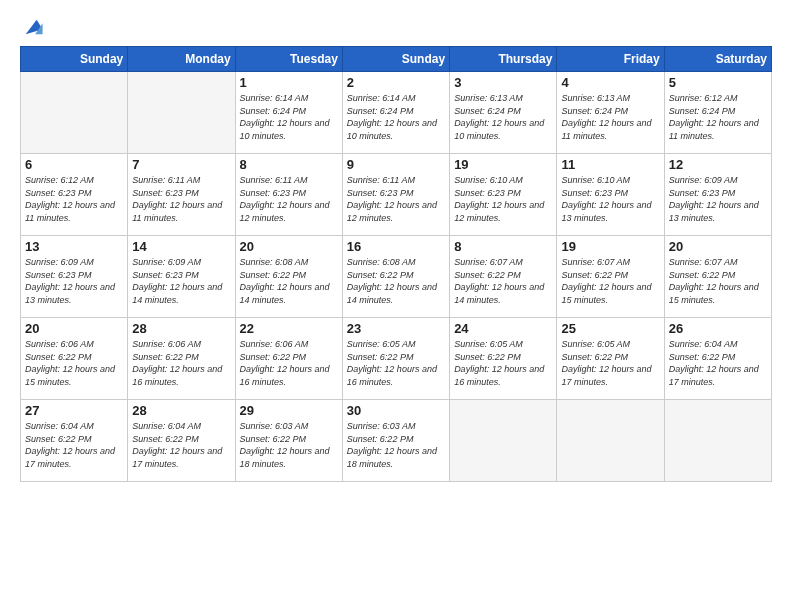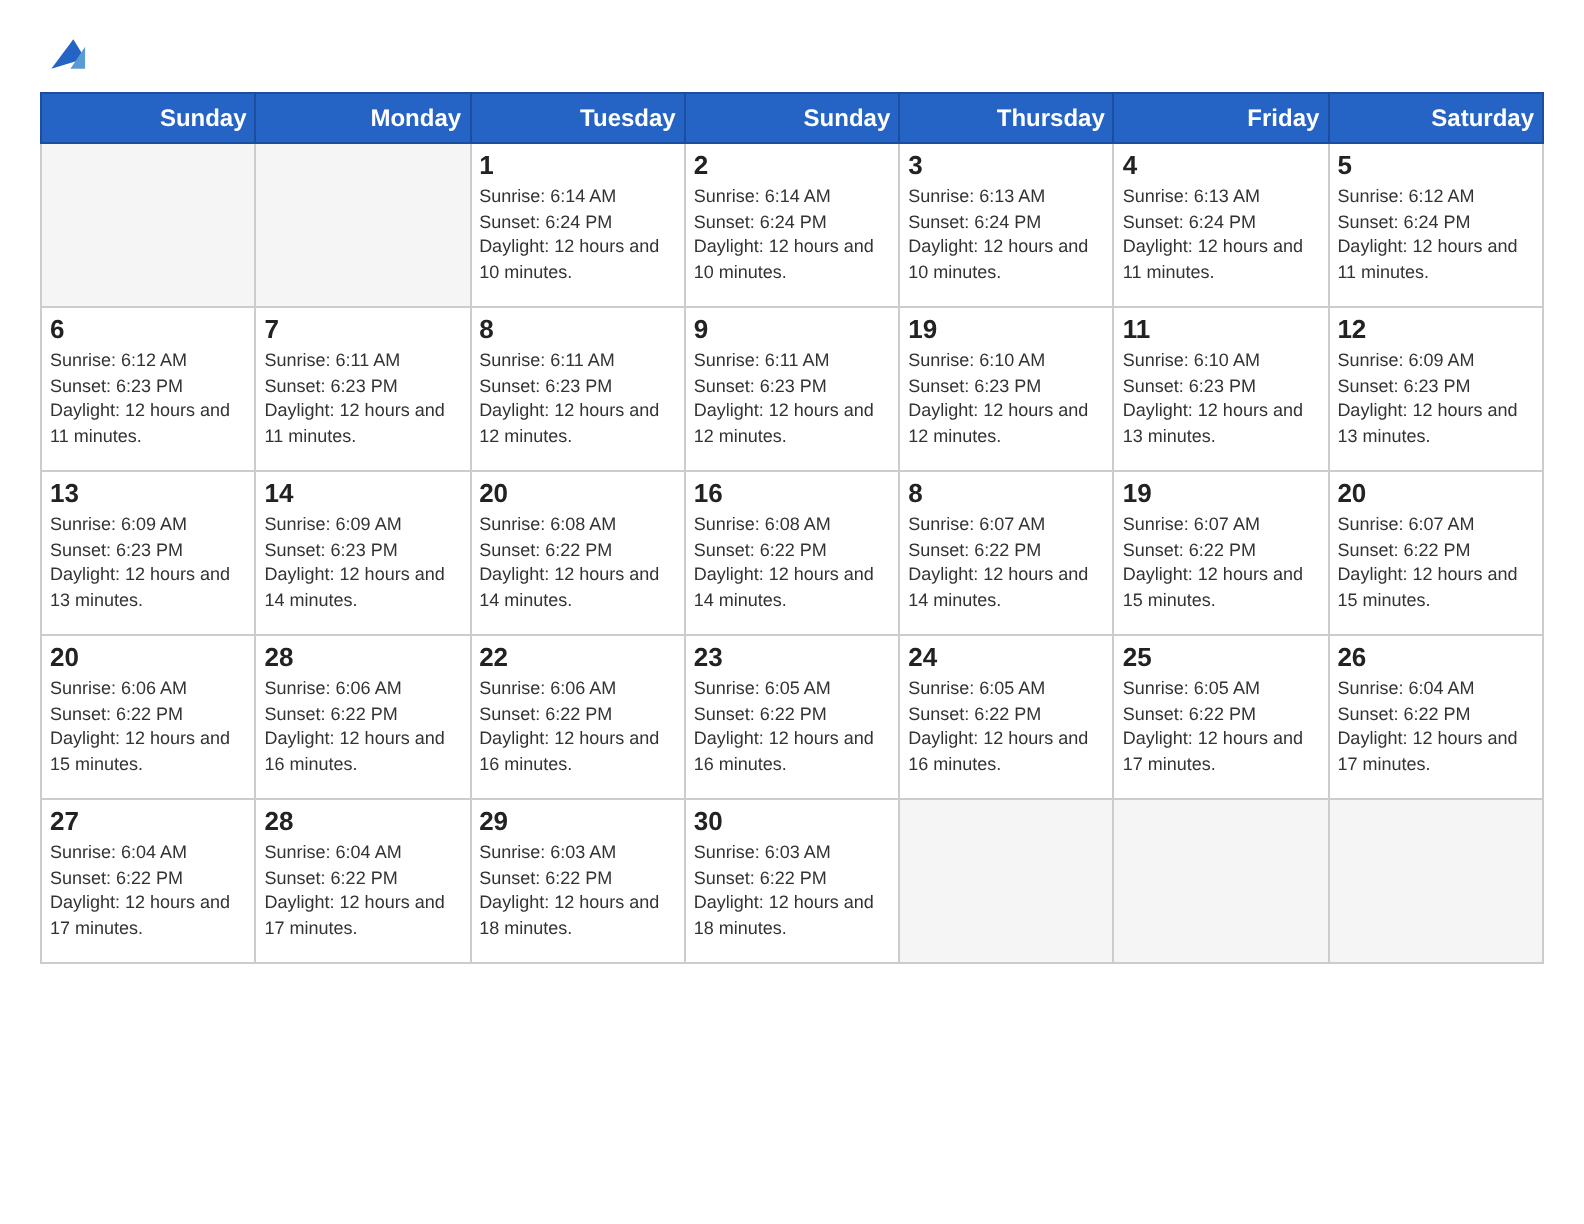--- a/index.html
+++ b/index.html
@@ -81,20 +81,21 @@
       font-size: 13px;
       font-weight: bold;
       color: #222;
       display: block;
       margin-bottom: 2px;
     }
     .day-info {
       font-size: 9px;
       color: #333;
       line-height: 1.4;
+      font-style: italic;
     }
   </style>
 </head>
 <body>
 
 <div class="page">
   <div class="header">
     <div class="logo">
       <div>
         <div class="logo-text">

